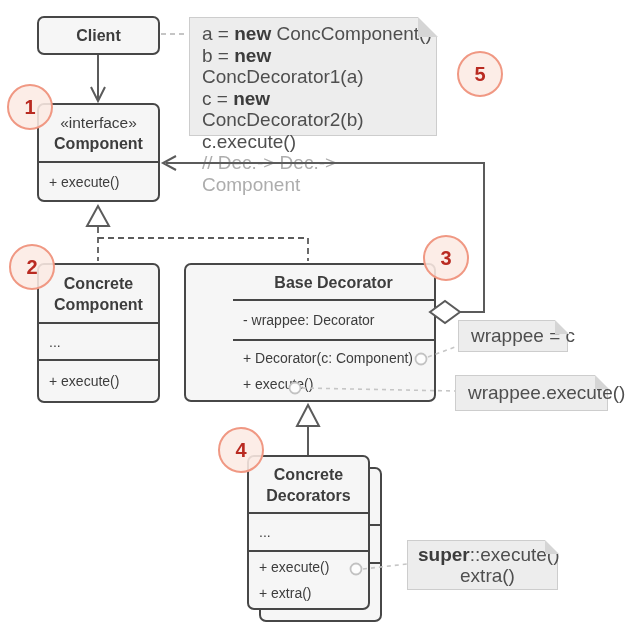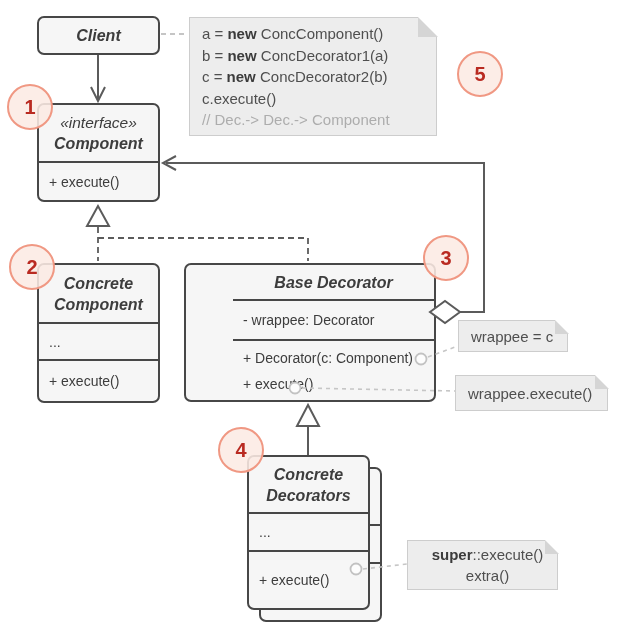--- a/index.html
+++ b/index.html
@@ -8,28 +8,28 @@
     font-family:"Liberation Sans","DejaVu Sans",sans-serif;overflow:hidden;
   }
   
   .uml-box{
     position:absolute;box-sizing:border-box;
     background:#f6f6f6;border:2px solid #474747;border-radius:7px;
     color:#3d3d3d;display:flex;flex-direction:column;z-index:1;
   }
   .sec{box-sizing:border-box;display:flex;flex-direction:column;justify-content:center;padding:0 10px;}
   .sec + .sec{border-top:2px solid #474747;}
-  .sec.hdr{align-items:center;text-align:center;font-weight:bold;font-size:16px;line-height:21px;font-style:italic;}
+  .sec.hdr{align-items:center;text-align:center;font-weight:bold;font-size:16px;line-height:21px;}
   .sec .stereo{font-weight:normal;font-size:15.5px;}
   .sec .member{font-size:14px;line-height:26px;white-space:nowrap;}
   .sec.grow{flex:1;}
   
   .note{
     position:absolute;box-sizing:border-box;background:#ededed;border:1.5px solid #cdcdcd;
-    color:#4f4f4f;font-size:15px;z-index:2;
+    color:#4f4f4f;font-size:19px;z-index:2;
   }
   .note::before{
     content:"";position:absolute;top:-1.5px;right:-1.5px;width:0;height:0;
     border-style:solid;border-color:#ffffff #ffffff #d5d5d5 #d5d5d5;
   }
   .note.fold-lg::before{border-width:0 20px 20px 0;}
   .note.fold-sm::before{border-width:0 14px 14px 0;}
   .note b{color:#3c3c3c;}
   .code-note{padding:5px 0 0 12px;line-height:21.5px;}
   .code-note .comment{color:#adadad;}
@@ -107,20 +107,21 @@
   <div class="uml-box" style="left:247px;top:455px;width:123px;height:155px;z-index:3;">
     <div class="sec hdr" style="height:55px;">
       <span>Concrete</span>
       <span>Decorators</span>
     </div>
     <div class="sec" style="height:38px;">
       <span class="member">...</span>
     </div>
     <div class="sec grow">
       <span class="member">+ execute()</span>
+      <span class="member">+ extra()</span>
     </div>
   </div>
 
   <div class="note fold-lg code-note" style="left:189px;top:17px;width:248px;height:119px;">
     <div class="code-line"><span>a = </span><b>new</b><span> ConcComponent()</span></div>
     <div class="code-line"><span>b = </span><b>new</b><span> ConcDecorator1(a)</span></div>
     <div class="code-line"><span>c = </span><b>new</b><span> ConcDecorator2(b)</span></div>
     <div class="code-line">c.execute()</div>
     <div class="code-line comment">// Dec.-&gt; Dec.-&gt; Component</div>
   </div>

